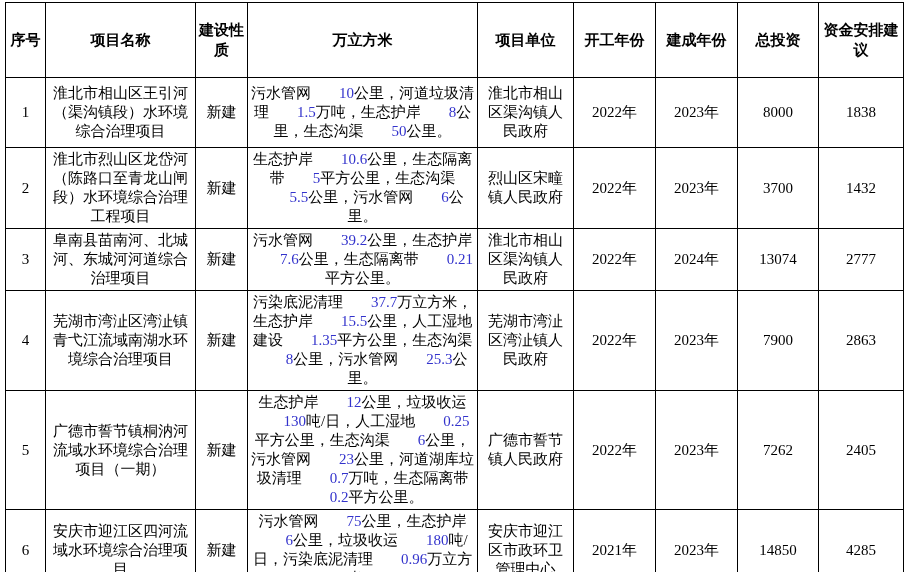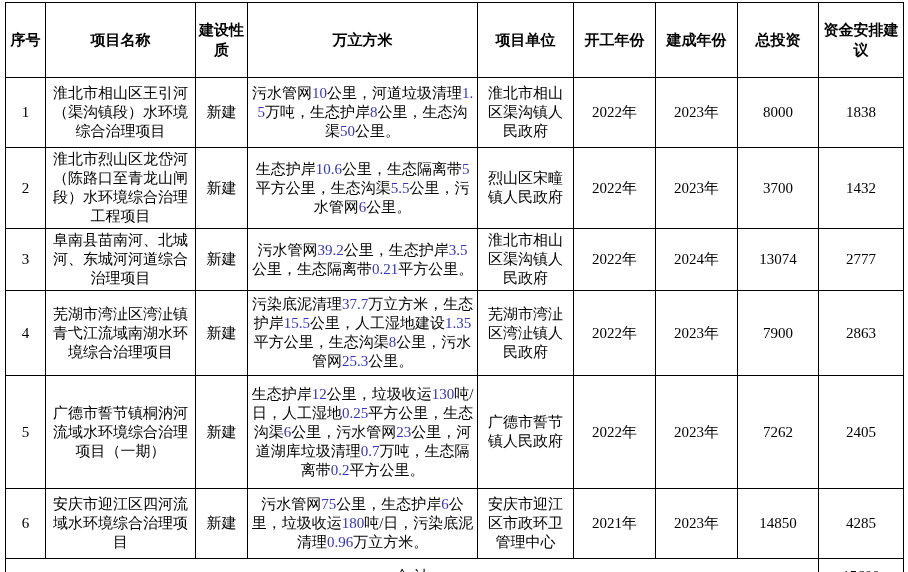--- a/index.html
+++ b/index.html
@@ -26,21 +26,21 @@
     overflow: hidden;
     word-break: break-all;
   }
   .doc-table th {
     font-weight: bold;
     text-align: center;
     line-height: 20px;
   }
   .c { text-align: center; }
   .l { text-align: center; margin-left: 48px; }
-  .num { color: var(--num-color); }
+  .num { color: var(--num-color); padding-left: 28px; }
   .total-label { text-align: center; }
 </style>
 </head>
 <body>
 
 <table class="doc-table">
   <colgroup>
     <col style="width:40px">
       <col style="width:150px">
       <col style="width:52px">
@@ -84,21 +84,21 @@
       <td class="l">烈山区宋疃镇人民政府</td>
       <td class="c">2022年</td>
       <td class="c">2023年</td>
       <td class="c">3700</td>
       <td class="c">1432</td>
     </tr>
     <tr style="height:60px">
       <td class="c">3</td>
       <td class="l">阜南县苗南河、北城河、东城河河道综合治理项目</td>
       <td class="c">新建</td>
-      <td class="l">污水管网<span class="num">39.2</span>公里，生态护岸<span class="num">3.5</span>公里，生态隔离带<span class="num">0.21</span>平方公里。</td>
+      <td class="l">污水管网<span class="num">39.2</span>公里，生态护岸<span class="num">7.6</span>公里，生态隔离带<span class="num">0.21</span>平方公里。</td>
       <td class="l">淮北市相山区渠沟镇人民政府</td>
       <td class="c">2022年</td>
       <td class="c">2024年</td>
       <td class="c">13074</td>
       <td class="c">2777</td>
     </tr>
     <tr style="height:85px">
       <td class="c">4</td>
       <td class="l">芜湖市湾沚区湾沚镇青弋江流域南湖水环境综合治理项目</td>
       <td class="c">新建</td>

